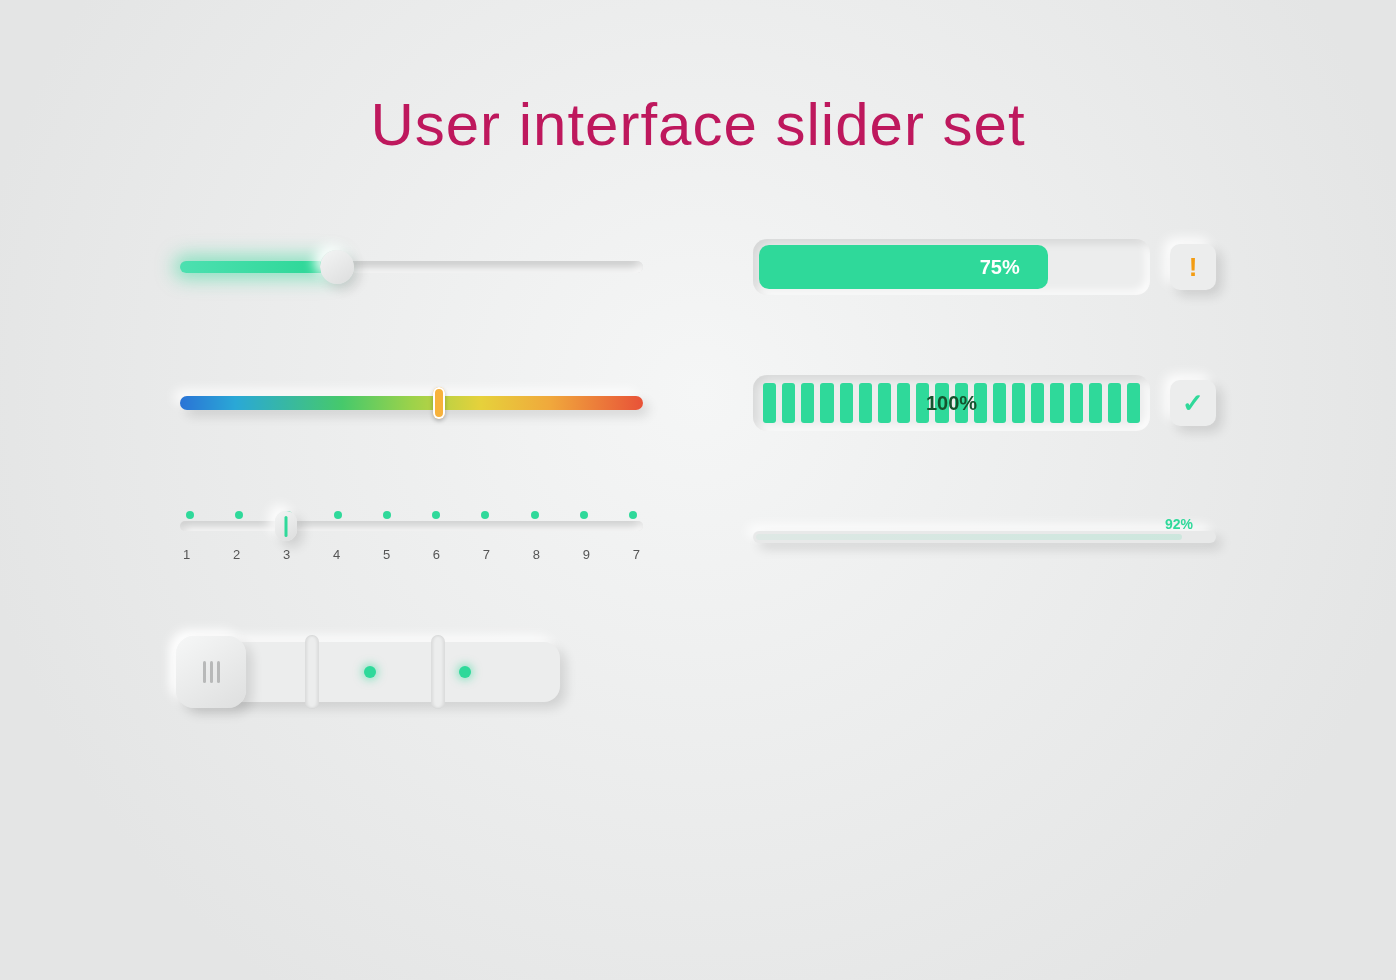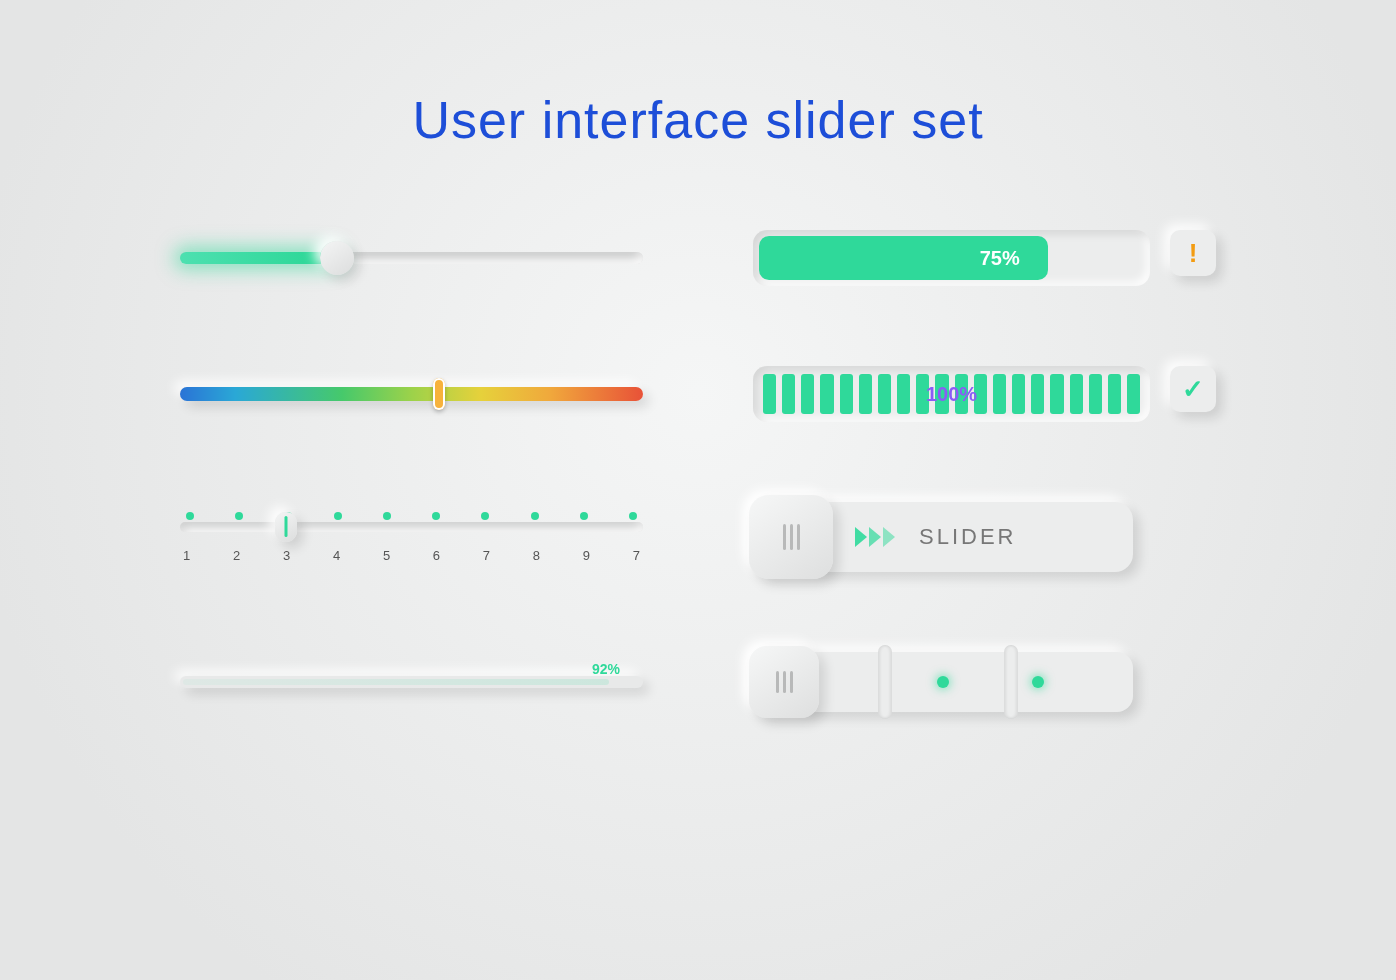--- a/index.html
+++ b/index.html
@@ -16,24 +16,24 @@
     margin: 0;
     width: 1396px;
     height: 980px;
     background: radial-gradient(circle at 50% 40%, #f5f6f6 0%, #e4e5e5 80%);
     font-family: "Segoe UI", "Helvetica Neue", Arial, sans-serif;
     color: var(--text);
     overflow: hidden;
   }
   .title {
     text-align: center;
-    font-size: 52px;
+    font-size: 60px;
     font-weight: 300;
     letter-spacing: 1px;
-    color: #1d4ed8;
+    color: #be185d;
     margin-top: 90px;
     margin-bottom: 80px;
   }
   .grid {
     display: grid;
     grid-template-columns: 1fr 1fr;
     column-gap: 110px;
     row-gap: 80px;
     padding: 0 180px;
     align-items: center;
@@ -109,21 +109,21 @@
     border-radius:3px;
   }
   .thin-fill.s4 { background: linear-gradient(90deg, rgba(47,217,154,0.05), rgba(47,217,154,0.15));}
   .thin-fill.s5 { background: linear-gradient(90deg, rgba(47,217,154,0.1), var(--accent));}
   .thin-label {
     position:absolute; top:-22px; font-size:14px; font-weight:600; color:var(--accent);
     transform: translateX(-50%);
   }
 
   
-  .row-right { display:flex; gap:20px; }
+  .row-right { display:flex; align-items:center; gap:20px; }
   .pbar-outer {
     flex:1; height:56px; border-radius:14px;
     background:#eceded;
     box-shadow: var(--shadow-in);
     position:relative; padding:6px;
   }
   .pbar-fill {
     height:100%; border-radius:10px;
     background: var(--accent);
     display:flex; align-items:center; justify-content:flex-end;
@@ -145,21 +145,21 @@
     flex:1; height:56px; border-radius:14px;
     background:#eceded;
     box-shadow: var(--shadow-in);
     position:relative; padding:8px 10px;
     display:flex; gap:6px; align-items:stretch;
   }
   .seg { flex:1; background:var(--accent); border-radius:3px;}
   .seg-label {
     position:absolute; left:0; right:0; top:0; bottom:0;
     display:flex; align-items:center; justify-content:center;
-    color:#8b5cf6; font-size:20px; font-weight:600;
+    color:#14532d; font-size:20px; font-weight:600;
     pointer-events:none;
   }
 
   
   .unlock {
     width: 380px;
     height:70px; border-radius:18px;
     background:#eceded;
     box-shadow: var(--shadow-out);
     position:relative;
@@ -299,35 +299,20 @@
           <span>5</span>
           <span>6</span>
           <span>7</span>
           <span>8</span>
           <span>9</span>
           <span>7</span>
         </div>
     </div>
   </div>
 
-  <div class="cell" style="display:flex; justify-content:flex-start;">
-    <div class="unlock">
-      <div class="unlock-knob">
-        <div class="grip"></div>
-          <div class="grip"></div>
-          <div class="grip"></div>
-      </div>
-      <div class="unlock-arrows">
-        <span></span>
-          <span></span>
-          <span></span>
-      </div>
-      <div class="unlock-text">SLIDER</div>
-    </div>
-  </div>
 
   <div class="cell">
     <div class="thin">
       <div class="thin-fill s4" id="thinA" style="width: 92%;"></div>
       <div class="thin-label" id="thinAlabel" style="left: 92%; margin-top: 7px;">92%</div>
     </div>
   </div>
 
   <div class="cell" style="display:flex; justify-content:flex-start;">
     <div class="notch">

